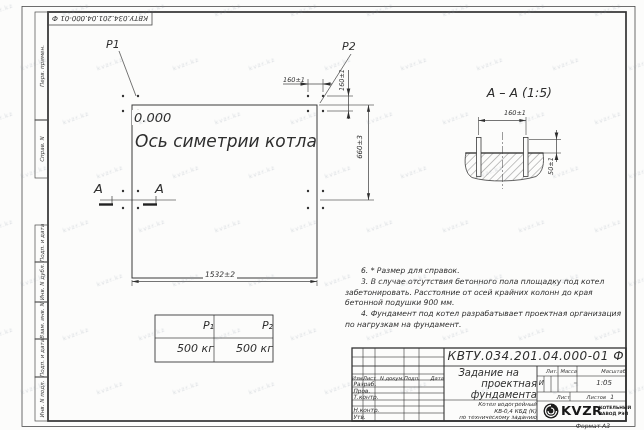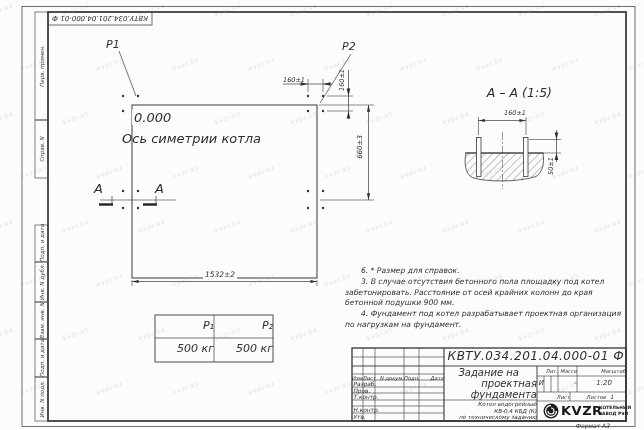--- a/index.html
+++ b/index.html
@@ -168,21 +168,21 @@
   <div class="mlabel" style="left:35.5px;top:178px;width:58px;">Справ. N</div>
   <div class="mlabel" style="left:35.5px;top:262px;width:37px;">Подп. и дата</div>
   <div class="mlabel" style="left:35.5px;top:302px;width:40px;">Инв. N дубл.</div>
   <div class="mlabel" style="left:35.5px;top:339px;width:37px;">Взам. инв. N</div>
   <div class="mlabel" style="left:35.5px;top:377px;width:38px;">Подп. и дата</div>
   <div class="mlabel" style="left:35.5px;top:421px;width:44px;">Инв. N подл.</div>
 
   <div class="txt" style="left:106px;top:38px;font-size:11px;font-style:italic;">P1</div>
   <div class="txt" style="left:342px;top:40px;font-size:11px;">P2</div>
   <div class="txt whitebg" style="left:132px;top:110px;font-size:13px;">0.000</div>
-  <div class="txt" style="left:122px;top:131px;font-size:13px;">Ось симетрии котла</div>
+  <div class="txt" style="left:135px;top:131px;font-size:17px;">Ось симетрии котла</div>
   <div class="txt" style="left:94px;top:181px;font-size:13px;">А</div>
   <div class="txt" style="left:155px;top:181px;font-size:13px;">А</div>
   <div class="txt whitebg" style="left:203px;top:270px;font-size:7.5px;">1532±2</div>
   <div class="txt rot90" style="left:356px;top:170px;width:46px;font-size:7px;">660±3</div>
   <div class="txt" style="left:283px;top:76px;font-size:6.5px;">160±1</div>
   <div class="txt rot90" style="left:338px;top:94px;width:28px;font-size:6.5px;">160±1</div>
 
   <div class="txt c" style="left:452px;top:85px;width:100px;font-size:12.5px;">А – А (1:5)</div>
   <div class="txt c" style="left:477px;top:109px;width:49px;font-size:6.5px;">160±1</div>
   <div class="txt rot90" style="left:547px;top:180px;width:28px;font-size:6.5px;">50±1</div>
@@ -218,21 +218,21 @@
 
   <div class="txt c" style="left:444px;top:401px;width:93px;font-size:5.6px;">Котел водогрейный</div>
   <div class="txt c" style="left:444px;top:407.5px;width:93px;font-size:5.6px;">КВ-0,4 КБД (К)</div>
   <div class="txt c" style="left:444px;top:414px;width:93px;font-size:5.6px;">по техническому заданию</div>
 
   <div class="txt small c" style="left:537px;top:368px;width:21px;">Лит.</div>
   <div class="txt small c" style="left:558px;top:368px;width:19px;">Масса</div>
   <div class="txt small c" style="left:577px;top:368px;width:49px;">Масштаб</div>
   <div class="txt c" style="left:537px;top:379px;width:7px;font-size:7px;">И</div>
   <div class="txt c" style="left:558px;top:379px;width:19px;font-size:7px;">–</div>
-  <div class="txt c" style="left:577px;top:379px;width:35px;font-size:7px;">1:20</div>
+  <div class="txt c" style="left:577px;top:379px;width:35px;font-size:7px;">1:05</div>
 
   <div class="txt small c" style="left:537px;top:393.5px;width:33px;">Лист</div>
   <div class="txt small c" style="left:570px;top:393.5px;width:36px;">Листов</div>
   <div class="txt c" style="left:602px;top:392.5px;width:12px;font-size:6px;">1</div>
 
   <div class="txt" style="left:561px;top:403px;font-size:13px;font-weight:bold;font-style:normal;letter-spacing:.5px;color:#181818;">KVZR</div>
   <div style="position:absolute;z-index:2;left:599px;top:405px;font-size:4.4px;font-weight:bold;color:#222;line-height:1.3;">
     <div>КОТЕЛЬНЫЙ</div>
     <div>ЗАВОД РЭП</div>
   </div>

